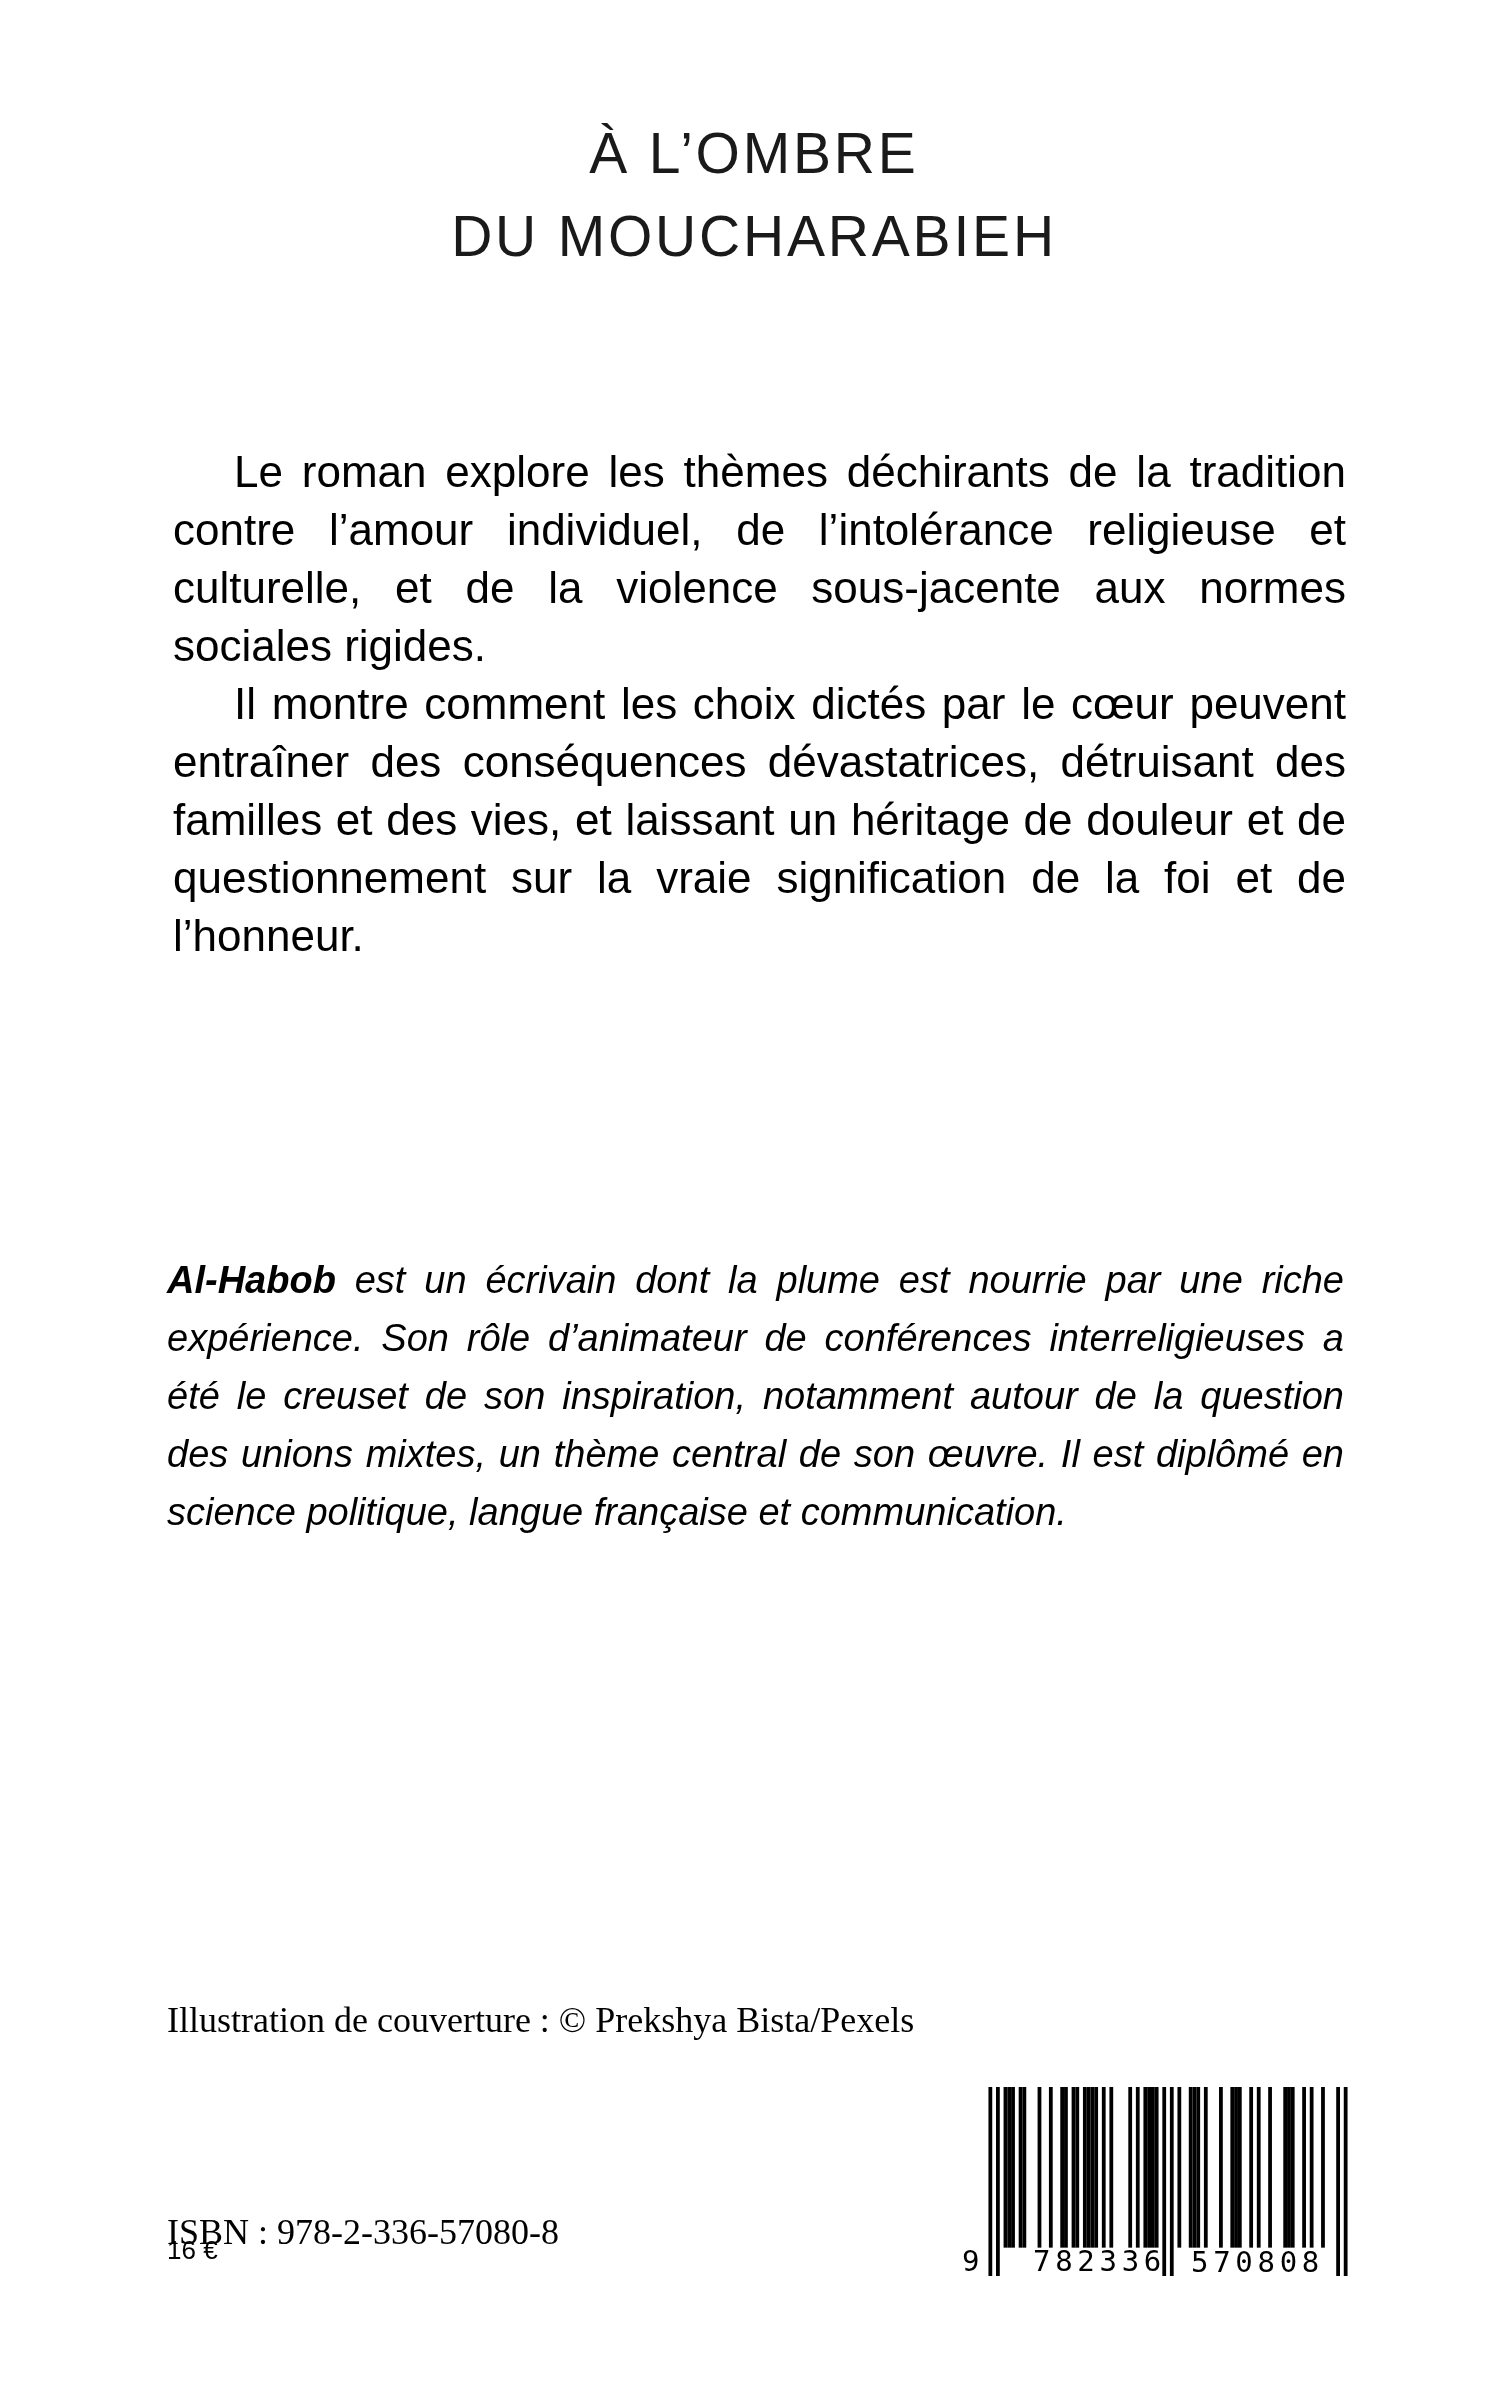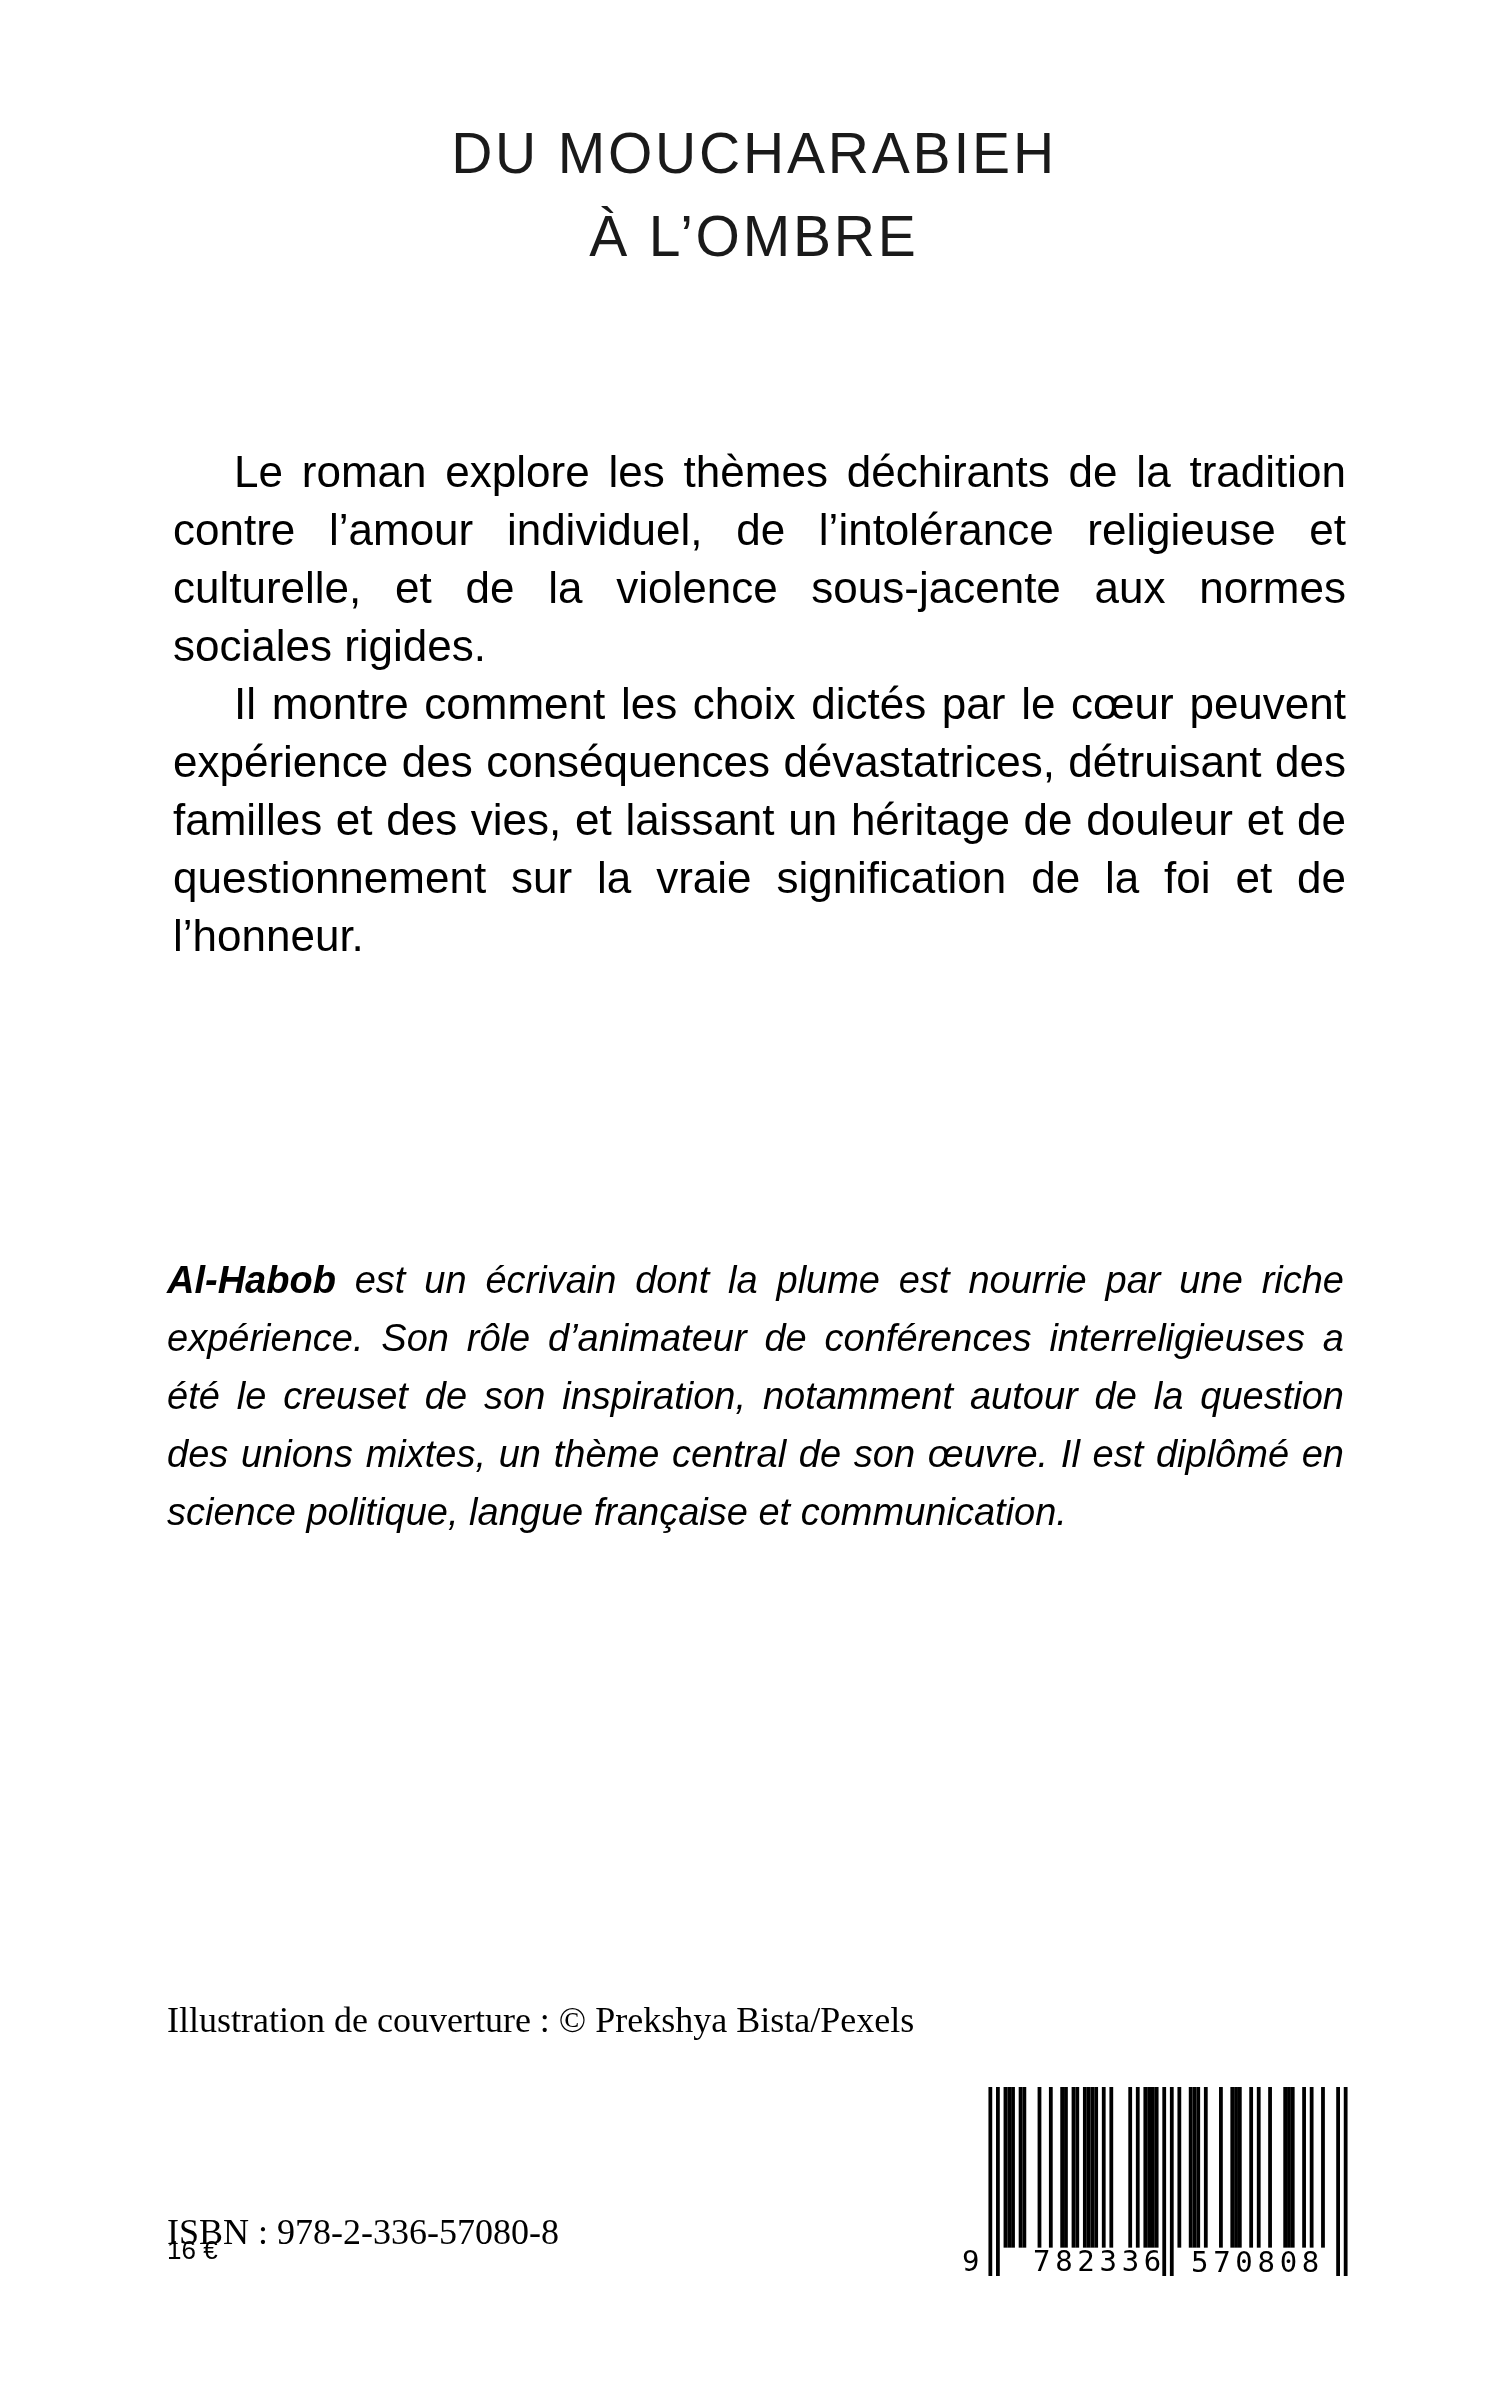--- a/index.html
+++ b/index.html
@@ -136,27 +136,27 @@
     font-family: "Liberation Sans", sans-serif;
     font-size: 26px;
   }
 </style>
 </head>
 <body>
 
 <div class="page">
 
   <div class="book-title">
+    <div>À L’OMBRE</div>
     <div>DU MOUCHARABIEH</div>
-    <div>À L’OMBRE</div>
   </div>
 
   <div class="synopsis">
     <p>Le roman explore les thèmes déchirants de la tradition contre l’amour individuel, de l’intolérance religieuse et culturelle, et de la violence sous-jacente aux normes sociales rigides.</p>
-    <p>Il montre comment les choix dictés par le cœur peuvent expérience des conséquences dévastatrices, détruisant des familles et des vies, et laissant un héritage de douleur et de questionnement sur la vraie signification de la foi et de l’honneur.</p>
+    <p>Il montre comment les choix dictés par le cœur peuvent entraîner des conséquences dévastatrices, détruisant des familles et des vies, et laissant un héritage de douleur et de questionnement sur la vraie signification de la foi et de l’honneur.</p>
   </div>
 
   <div class="author-bio">
     <p style="margin:0"><strong>Al-Habob</strong><span> est un écrivain dont la plume est nourrie par une riche expérience. Son rôle d’animateur de conférences interreligieuses a été le creuset de son inspiration, notamment autour de la question des unions mixtes, un thème central de son œuvre. Il est diplômé en science politique, langue française et communication.</span></p>
   </div>
 
   <div class="cover-credit">Illustration de couverture : © Prekshya Bista/Pexels</div>
 
   <div class="barcode-block">
     <svg width="360" height="189" viewBox="0 0 380 200" xmlns="http://www.w3.org/2000/svg">

